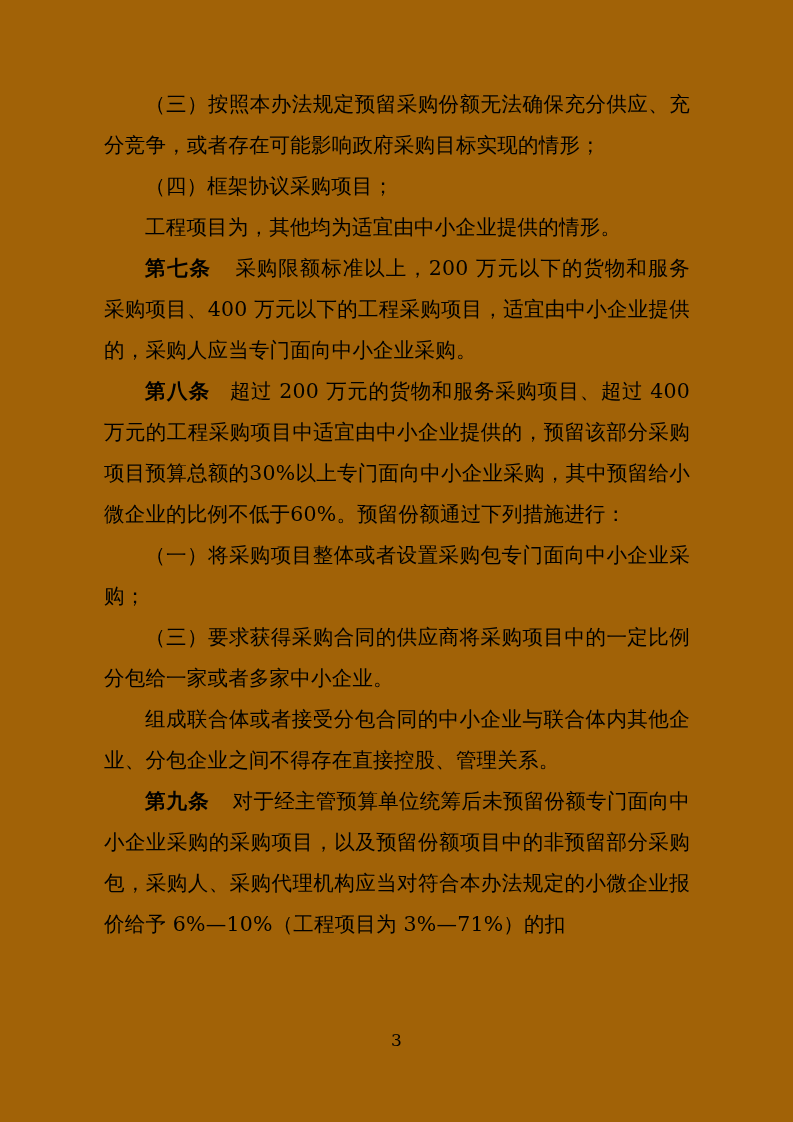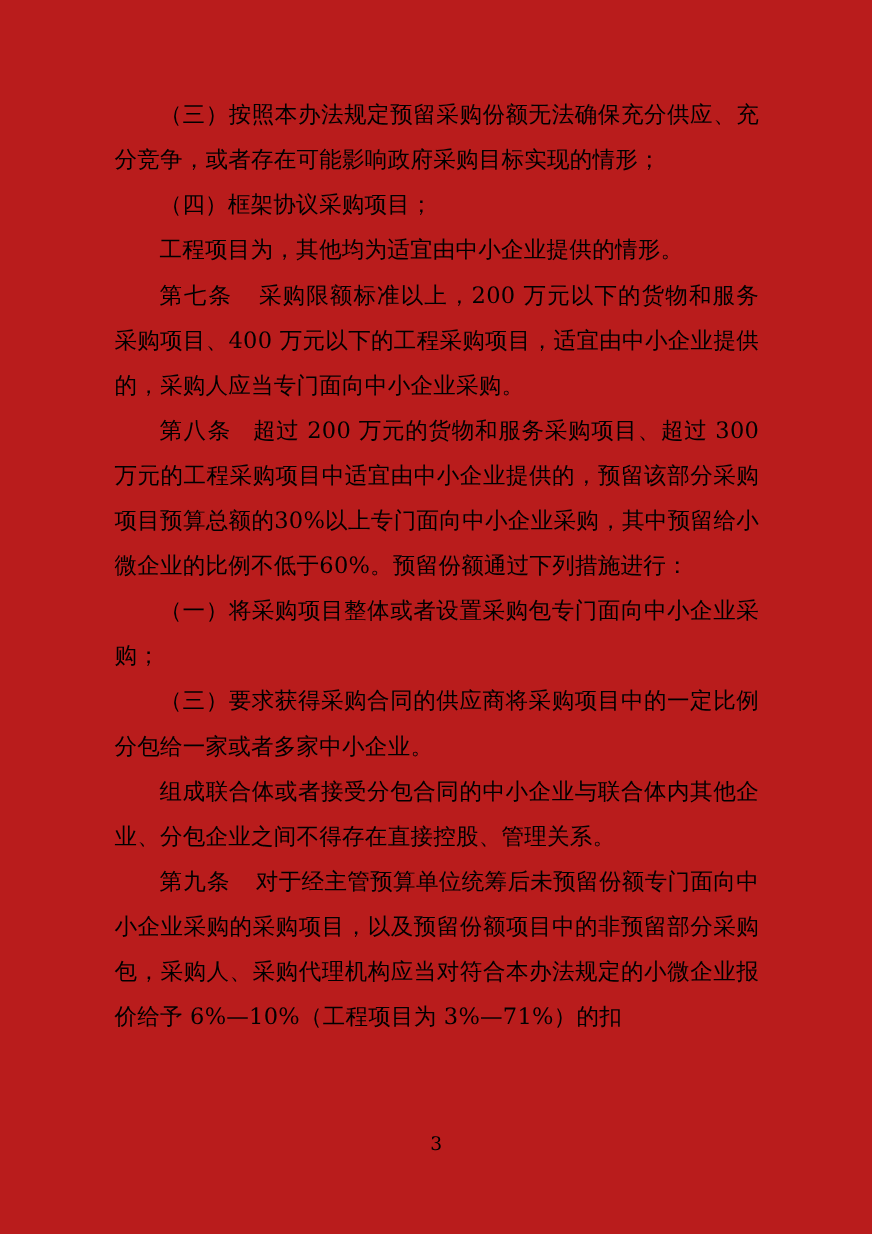--- a/index.html
+++ b/index.html
@@ -13,21 +13,21 @@
     position: relative;
     font-family: "DejaVu Serif", "Liberation Serif", serif;
     color: #000000;
     overflow: hidden;
   }
   .page {
     position: absolute;
     left: 0; top: 0;
     width: 793px;
     height: 1122px;
-    background: #b91c1c;
+    background: #a16207;
   }
   .content {
     position: absolute;
     left: 104px;
     top: 84px;
     width: 586px;
   }
   p.para {
     margin: 0 0 0 0;
     font-size: 20.5px;
@@ -35,21 +35,21 @@
     text-align: justify;
     text-justify: inter-ideograph;
     letter-spacing: 0.2px;
     text-indent: 0;
     font-family: "DejaVu Serif", "Liberation Serif", serif;
   }
   p.indent {
     text-indent: 41px;
   }
   .art-label {
-    font-weight: normal;
+    font-weight: bold;
     letter-spacing: 1px;
   }
   .page-number {
     position: absolute;
     left: 0;
     right: 0;
     top: 1030px;
     text-align: center;
     font-size: 17px;
     font-family: "DejaVu Serif", "Liberation Serif", serif;
@@ -68,21 +68,21 @@
 
     <p class="para indent">工程项目为，其他均为适宜由中小企业提供的情形。</p>
 
     <p class="para indent">
       <span class="art-label" style="margin-right: 16px;">第七条</span>
       <span>采购限额标准以上，200 万元以下的货物和服务采购项目、400 万元以下的工程采购项目，适宜由中小企业提供的，采购人应当专门面向中小企业采购。</span>
     </p>
 
     <p class="para indent">
       <span class="art-label" style="margin-right: 12px;">第八条</span>
-      <span>超过 200 万元的货物和服务采购项目、超过 300 万元的工程采购项目中适宜由中小企业提供的，预留该部分采购项目预算总额的30%以上专门面向中小企业采购，其中预留给小微企业的比例不低于60%。预留份额通过下列措施进行：</span>
+      <span>超过 200 万元的货物和服务采购项目、超过 400 万元的工程采购项目中适宜由中小企业提供的，预留该部分采购项目预算总额的30%以上专门面向中小企业采购，其中预留给小微企业的比例不低于60%。预留份额通过下列措施进行：</span>
     </p>
 
     <p class="para indent">（一）将采购项目整体或者设置采购包专门面向中小企业采购；</p>
 
 
     <p class="para indent">（三）要求获得采购合同的供应商将采购项目中的一定比例分包给一家或者多家中小企业。</p>
 
     <p class="para indent">组成联合体或者接受分包合同的中小企业与联合体内其他企业、分包企业之间不得存在直接控股、管理关系。</p>
 
     <p class="para indent">

